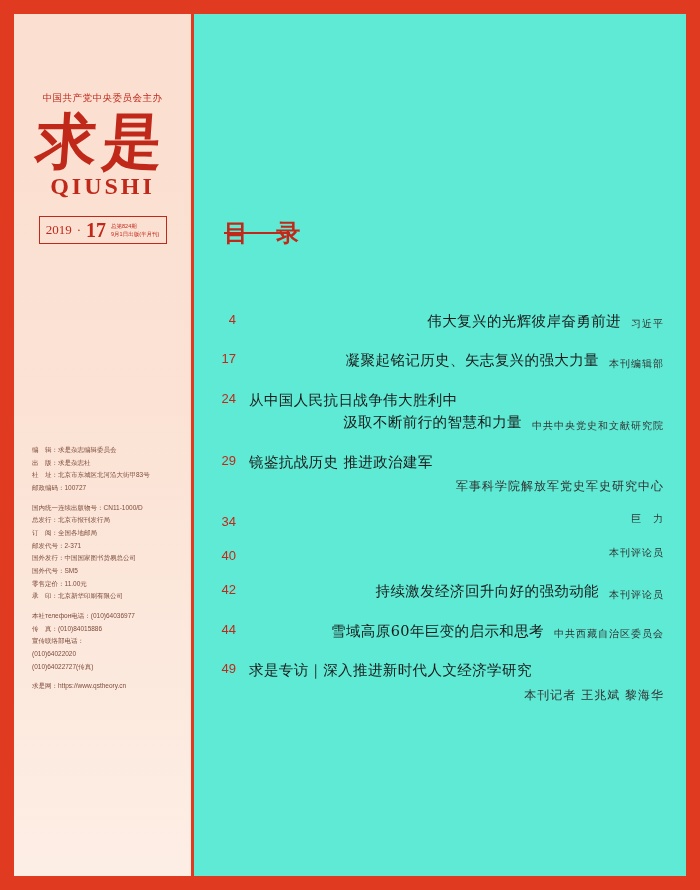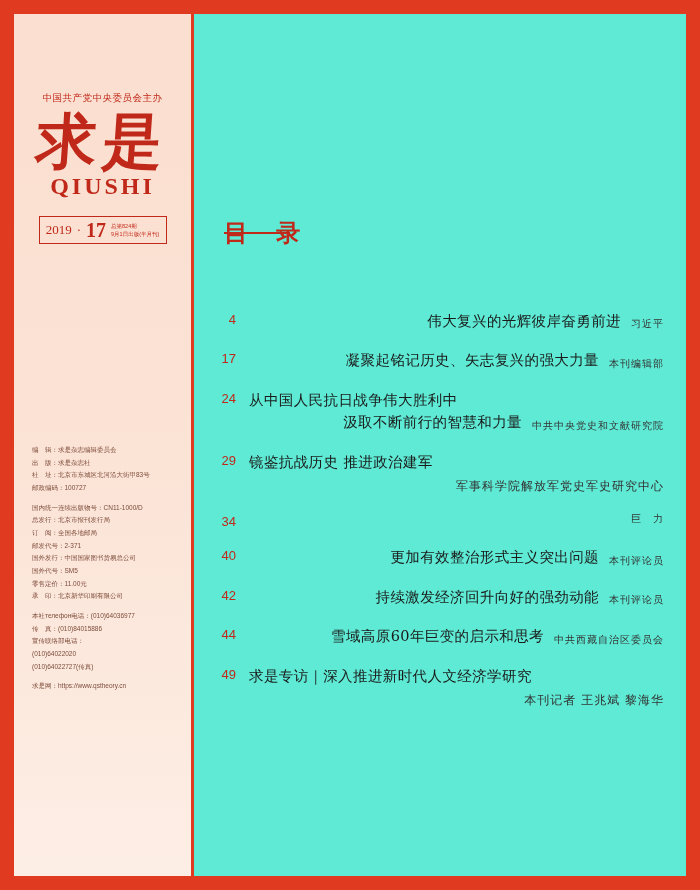--- a/index.html
+++ b/index.html
@@ -301,21 +301,20 @@
             <div class="row-flex">
               <div class="author">巨　力</div>
             </div>
           </div>
         </div>
 
         <div class="entry">
           <div class="pg">40</div>
           <div class="etext">
             <div class="row-flex">
-              <div class="line1">更加有效整治形式主义突出问题</div>
               <div class="author">本刊评论员</div>
             </div>
           </div>
         </div>
 
         <div class="entry">
           <div class="pg">42</div>
           <div class="etext">
             <div class="row-flex">
               <div class="line1">持续激发经济回升向好的强劲动能</div>

